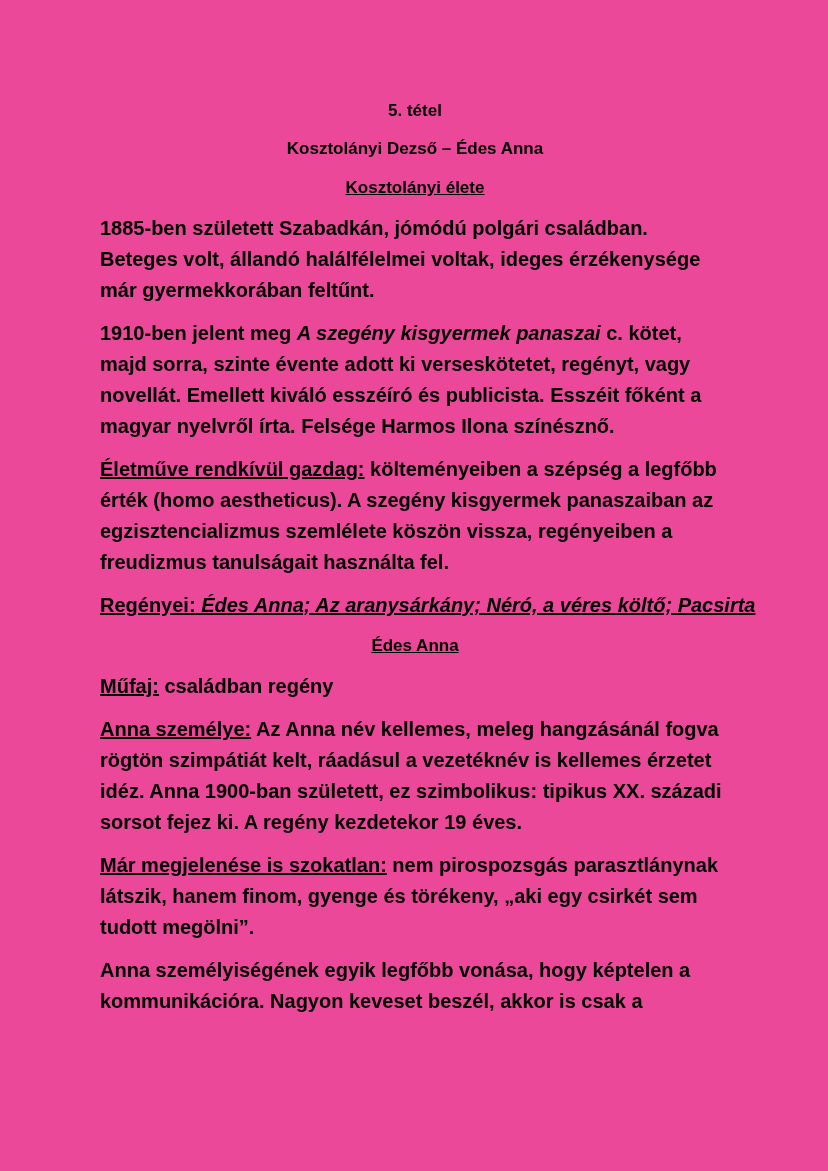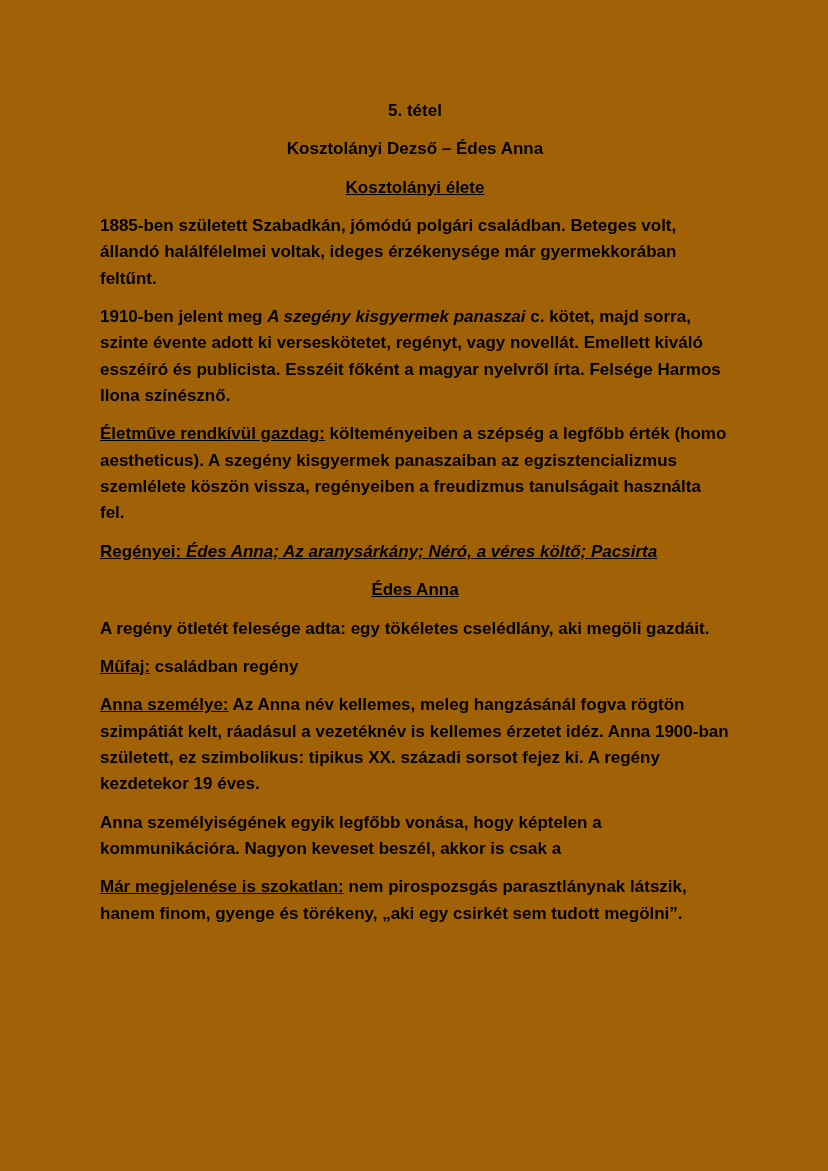--- a/index.html
+++ b/index.html
@@ -1,35 +1,35 @@
 <!DOCTYPE html>
 <html><head>
 <meta charset="utf-8">
 <style>
   * { margin: 0; padding: 0; box-sizing: border-box; }
   html, body { background: #ffffff; }
   .page {
     width: 828px;
     min-height: 1171px;
     margin: 0 auto;
-    background: #a16207;
+    background: #ec4899;
     color: #000000;
     font-family: "Liberation Sans", sans-serif;
     font-weight: 700;
     font-size: 17px;
     line-height: 1.55;
     padding: 98px 98px 60px 100px;
   }
   .block { margin-bottom: 12px; }
   .center { text-align: center; }
   .underline { text-decoration: underline; }
   .italic { font-style: italic; text-align: center; }
   .nowrap { white-space: nowrap; text-decoration: underline; }
   h1, h2, h3 { font-size: 17px; font-weight: 700; line-height: 1.55; }
-  p { font-size: 17px; font-weight: 700; }
+  p { font-size: 20px; font-weight: 700; }
 </style>
 </head>
 <body>
 
 <div class="page">
 
   <h1 class="center block">5. tétel</h1>
 
   <h2 class="center block">Kosztolányi Dezső – Édes Anna</h2>
 
@@ -40,23 +40,22 @@
 
   <p class="block"><span>1910-ben jelent meg </span><span class="italic">A szegény kisgyermek panaszai</span><span> c. kötet, majd sorra, szinte évente adott ki verseskötetet, regényt, vagy novellát. Emellett kiváló esszéíró és publicista. Esszéit főként a magyar nyelvről írta. Felsége Harmos Ilona színésznő.</span></p>
 
 
   <p class="block"><span class="underline">Életműve rendkívül gazdag:</span><span> költeményeiben a szépség a legfőbb érték (homo aestheticus). A szegény kisgyermek panaszaiban az egzisztencializmus szemlélete köszön vissza, regényeiben a freudizmus tanulságait használta fel.</span></p>
 
   <p class="block nowrap"><span class="underline">Regényei:</span><span class="italic"> Édes Anna; Az aranysárkány; Néró, a véres költő; Pacsirta</span></p>
 
   <h3 class="center block"><span class="underline">Édes Anna</span></h3>
 
-  <p class="block">A regény ötletét felesége adta: egy tökéletes cselédlány, aki megöli gazdáit.</p>
 
   <p class="block"><span class="underline">Műfaj:</span><span> családban regény</span></p>
 
   <p class="block"><span class="underline">Anna személye:</span><span> Az Anna név kellemes, meleg hangzásánál fogva rögtön szimpátiát kelt, ráadásul a vezetéknév is kellemes érzetet idéz. Anna 1900-ban született, ez szimbolikus: tipikus XX. századi sorsot fejez ki. A regény kezdetekor 19 éves.</span></p>
 
+  <p class="block"><span class="underline">Már megjelenése is szokatlan:</span><span> nem pirospozsgás parasztlánynak látszik, hanem finom, gyenge és törékeny, „aki egy csirkét sem tudott megölni”.</span></p>
+
   <p class="block">Anna személyiségének egyik legfőbb vonása, hogy képtelen a kommunikációra. Nagyon keveset beszél, akkor is csak a</p>
-
-  <p class="block"><span class="underline">Már megjelenése is szokatlan:</span><span> nem pirospozsgás parasztlánynak látszik, hanem finom, gyenge és törékeny, „aki egy csirkét sem tudott megölni”.</span></p>
 
 </div>
 
 </body></html>

